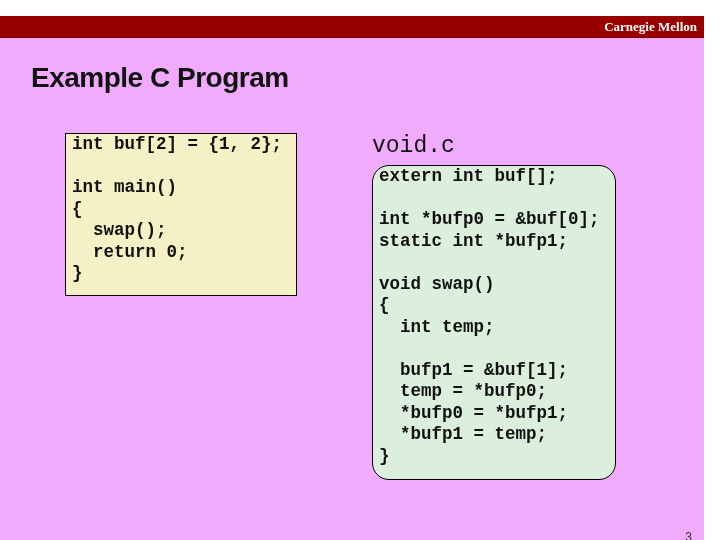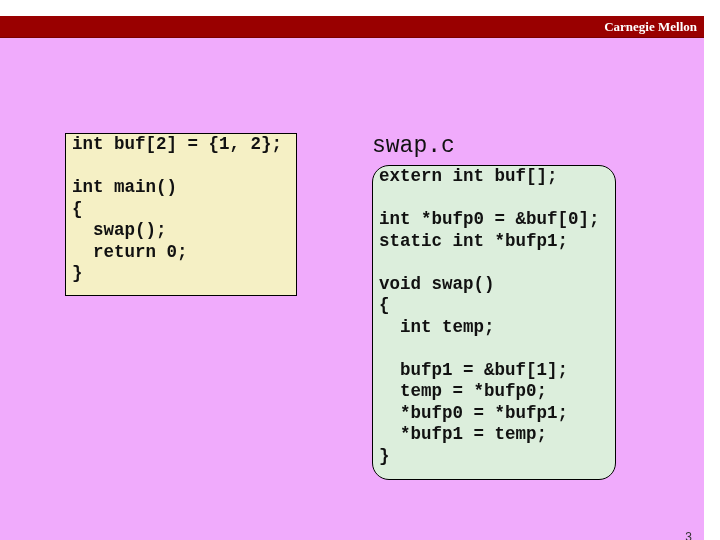--- a/index.html
+++ b/index.html
@@ -84,33 +84,34 @@
 </style>
 </head>
 <body>
 
 <div class="slide">
 
   <header class="topbar" style="background-color: rgb(153, 0, 0);">
     <span class="brand">Carnegie Mellon</span>
   </header>
 
+  <h1 class="title">Example C Program</h1>
 
   <section class="file-panel main-panel">
     <pre class="code-box" style="background-color: rgb(245, 240, 197);">int buf[2] = {1, 2};
 
 int main()
 {
   swap();
   return 0;
 }</pre>
   </section>
 
   <section class="file-panel swap-panel">
-    <div class="file-label">swap.c</div>
+    <div class="file-label">void.c</div>
     <pre class="code-box" style="background-color: rgb(220, 238, 220);">extern int buf[];
 
 int *bufp0 = &amp;buf[0];
 static int *bufp1;
 
 void swap()
 {
   int temp;
 
   bufp1 = &amp;buf[1];

